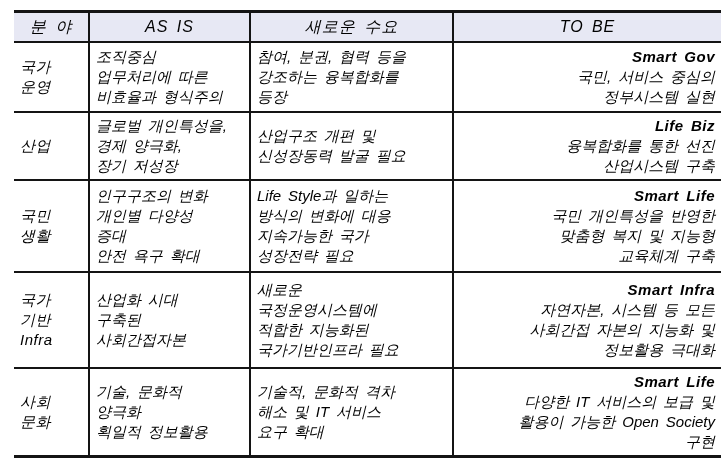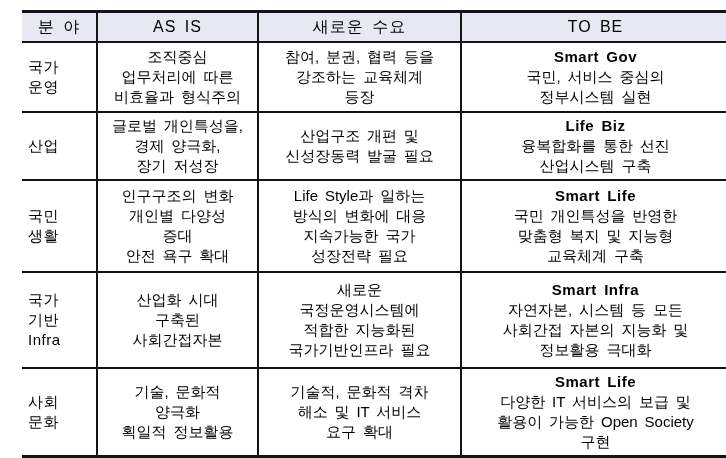--- a/index.html
+++ b/index.html
@@ -6,21 +6,22 @@
     margin: 0;
     padding: 0;
     background: #ffffff;
     width: 726px;
     height: 458px;
     overflow: hidden;
     font-family: "Liberation Sans", "DejaVu Sans", sans-serif;
     color: #000;
   }
   .table-wrap {
-    padding: 10px 8px 0 22px;
+    padding: 10px 8px 0 14px;
+    font-style: italic;
   }
   table.compare {
     border-collapse: collapse;
     table-layout: fixed;
     width: 707px;
     border-top: 3px solid var(--border, #111);
     border-bottom: 3px solid var(--border, #111);
   }
   table.compare td, table.compare th {
     border: 2px solid var(--border, #111);
@@ -43,24 +44,24 @@
     height: 30px;
     padding: 2px 4px;
     letter-spacing: 1px;
   }
   td.field {
     white-space: pre-line;
     padding: 2px 2px;
     letter-spacing: 0.5px;
   }
   td.body {
-    text-align: center;
+    text-align: left;
     white-space: pre-line;
   }
-  td.tobe { text-align: center; }
+  td.tobe { text-align: right; }
   td.tobe .tobe-title {
     display: block;
     font-weight: bold;
     letter-spacing: 0.5px;
   }
   td.tobe .tobe-body {
     display: block;
     white-space: pre-line;
   }
   tr.r1 { height: 70px; }
@@ -89,21 +90,21 @@
       </tr>
     </thead>
     <tbody>
       <tr class="r1">
         <td class="field">국가
 운영</td>
         <td class="body">조직중심
 업무처리에 따른
 비효율과 형식주의</td>
         <td class="body">참여, 분권, 협력 등을
-강조하는 교육체계
+강조하는 융복합화를
 등장</td>
         <td class="tobe">
           <span class="tobe-title">Smart Gov</span>
           <span class="tobe-body">국민, 서비스 중심의
 정부시스템 실현</span>
         </td>
       </tr>
       <tr class="r2">
         <td class="field">산업</td>
         <td class="body">글로벌 개인특성을,

